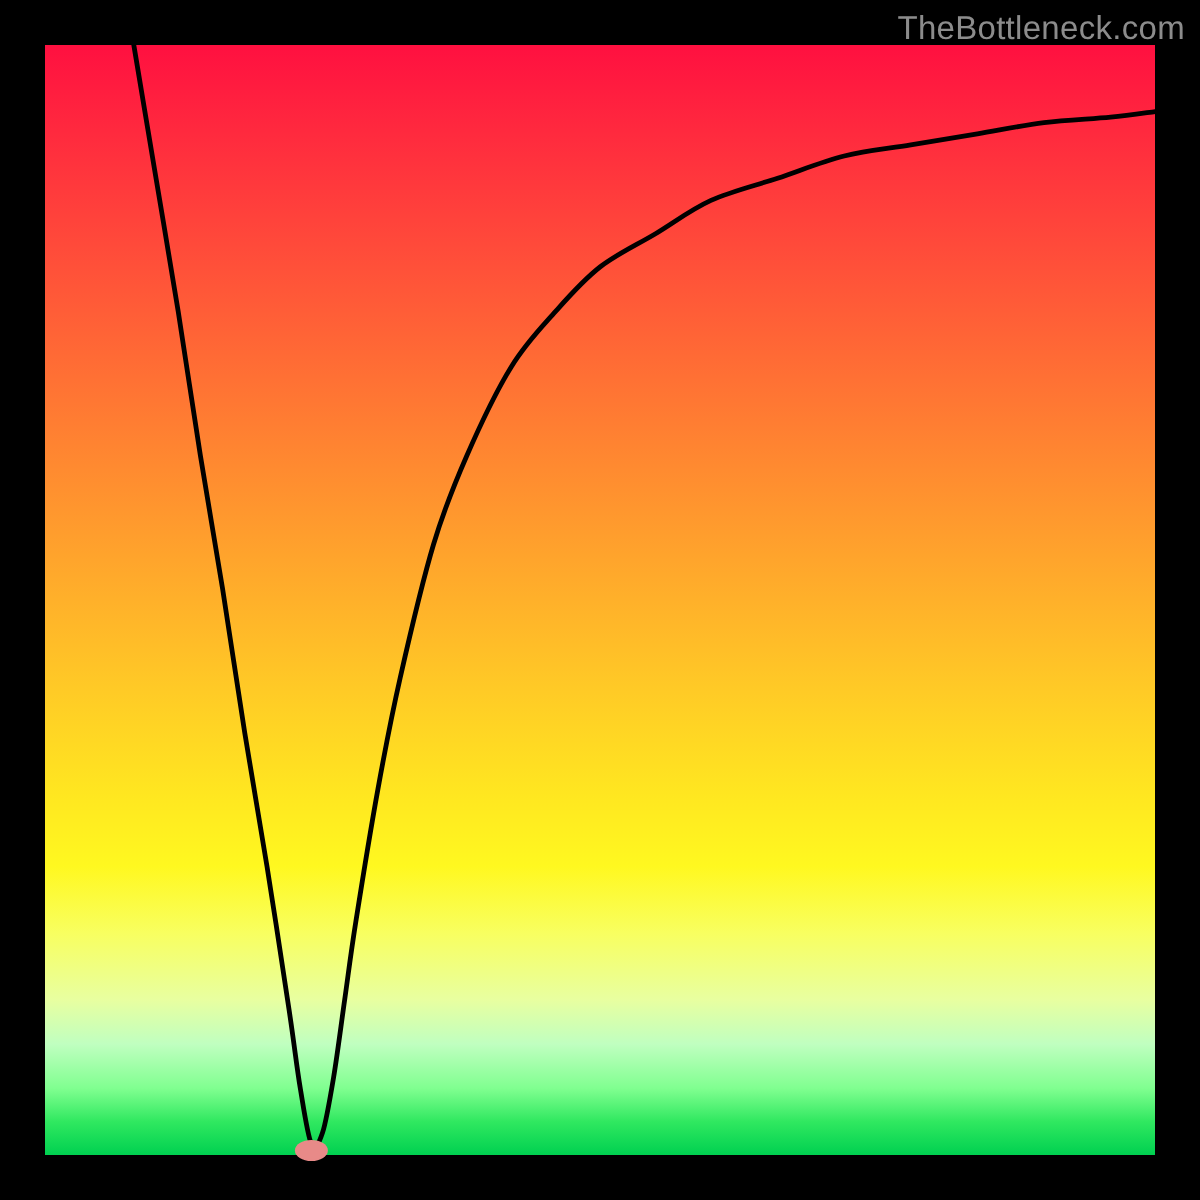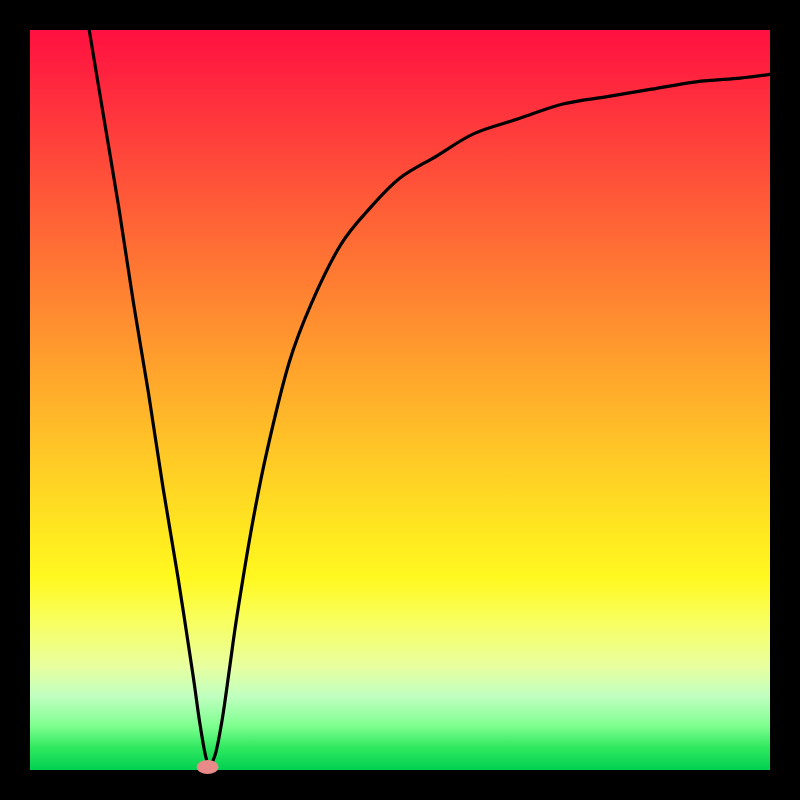--- a/index.html
+++ b/index.html
@@ -67,14 +67,15 @@
 
 <div class="frame">
 
   <div class="plot-area">
     <svg viewBox="0 0 740 740" preserveAspectRatio="none">
       <path id="curve-path" fill="none" stroke="#000000" stroke-width="3.2" stroke-linejoin="round" stroke-linecap="round" d="M 59.2 0 C 61.66666666666667 14.799999999999992, 69.06666666666666 59.199999999999946, 74 88.79999999999995 C 78.93333333333334 118.39999999999996, 83.86666666666666 146.76666666666668, 88.8 177.60000000000002 C 93.73333333333333 208.43333333333337, 98.66666666666667 242.9666666666667, 103.60000000000001 273.8 C 108.53333333333335 304.6333333333333, 113.46666666666667 331.76666666666665, 118.4 362.59999999999997 C 123.33333333333334 393.4333333333333, 128.26666666666665 427.9666666666667, 133.2 458.8 C 138.13333333333333 489.6333333333333, 143.06666666666666 516.7666666666667, 148 547.6 C 152.93333333333334 578.4333333333334, 159.10000000000002 619.1333333333333, 162.8 643.8 C 166.5 668.4666666666666, 167.73333333333335 680.8, 170.20000000000002 695.6 C 172.66666666666669 710.4000000000001, 175.13333333333333 727.6666666666667, 177.6 732.6 C 180.06666666666666 737.5333333333333, 182.53333333333333 732.6, 185 725.2 C 187.46666666666667 717.8000000000001, 189.93333333333334 703, 192.4 688.2 C 194.86666666666667 673.4000000000001, 197.33333333333334 653.6666666666666, 199.8 636.4 C 202.26666666666668 619.1333333333333, 203.50000000000003 608.0333333333333, 207.20000000000002 584.6 C 210.9 561.1666666666667, 217.06666666666666 522.9333333333333, 222 495.79999999999995 C 226.93333333333334 468.66666666666663, 230.63333333333335 448.93333333333334, 236.8 421.8 C 242.96666666666667 394.6666666666667, 251.6 357.66666666666663, 259 332.99999999999994 C 266.4 308.33333333333326, 272.56666666666666 293.5333333333333, 281.2 273.8 C 289.8333333333333 254.0666666666667, 300.93333333333334 230.63333333333335, 310.8 214.60000000000002 C 320.6666666666667 198.5666666666667, 330.53333333333336 188.70000000000002, 340.40000000000003 177.60000000000002 C 350.2666666666667 166.50000000000003, 358.9 156.63333333333333, 370 148 C 381.1 139.36666666666667, 394.66666666666674 133.20000000000007, 407.00000000000006 125.80000000000007 C 419.33333333333337 118.40000000000008, 430.43333333333334 109.76666666666671, 444 103.60000000000002 C 457.56666666666666 97.43333333333334, 473.6 93.73333333333329, 488.40000000000003 88.79999999999995 C 503.20000000000005 83.86666666666662, 518 77.69999999999999, 532.8 74 C 547.5999999999999 70.30000000000001, 562.4000000000001 69.0666666666667, 577.2 66.60000000000002 C 592 64.13333333333334, 606.8000000000001 61.66666666666661, 621.6 59.19999999999993 C 636.4 56.733333333333256, 651.2 53.649999999999956, 666 51.799999999999955 C 680.8 49.94999999999995, 698.0666666666666 49.33333333333322, 710.4 48.09999999999991 C 722.7333333333333 46.866666666666596, 735.0666666666666 45.01666666666673, 740 44.40000000000009"></path>
       <ellipse id="min-marker" rx="11" ry="7" cx="177.6" cy="737" fill="#e88a88"></ellipse>
     </svg>
   </div>
 
+  <div class="watermark">TheBottleneck.com</div>
 
 </div>
 
 </body></html>

